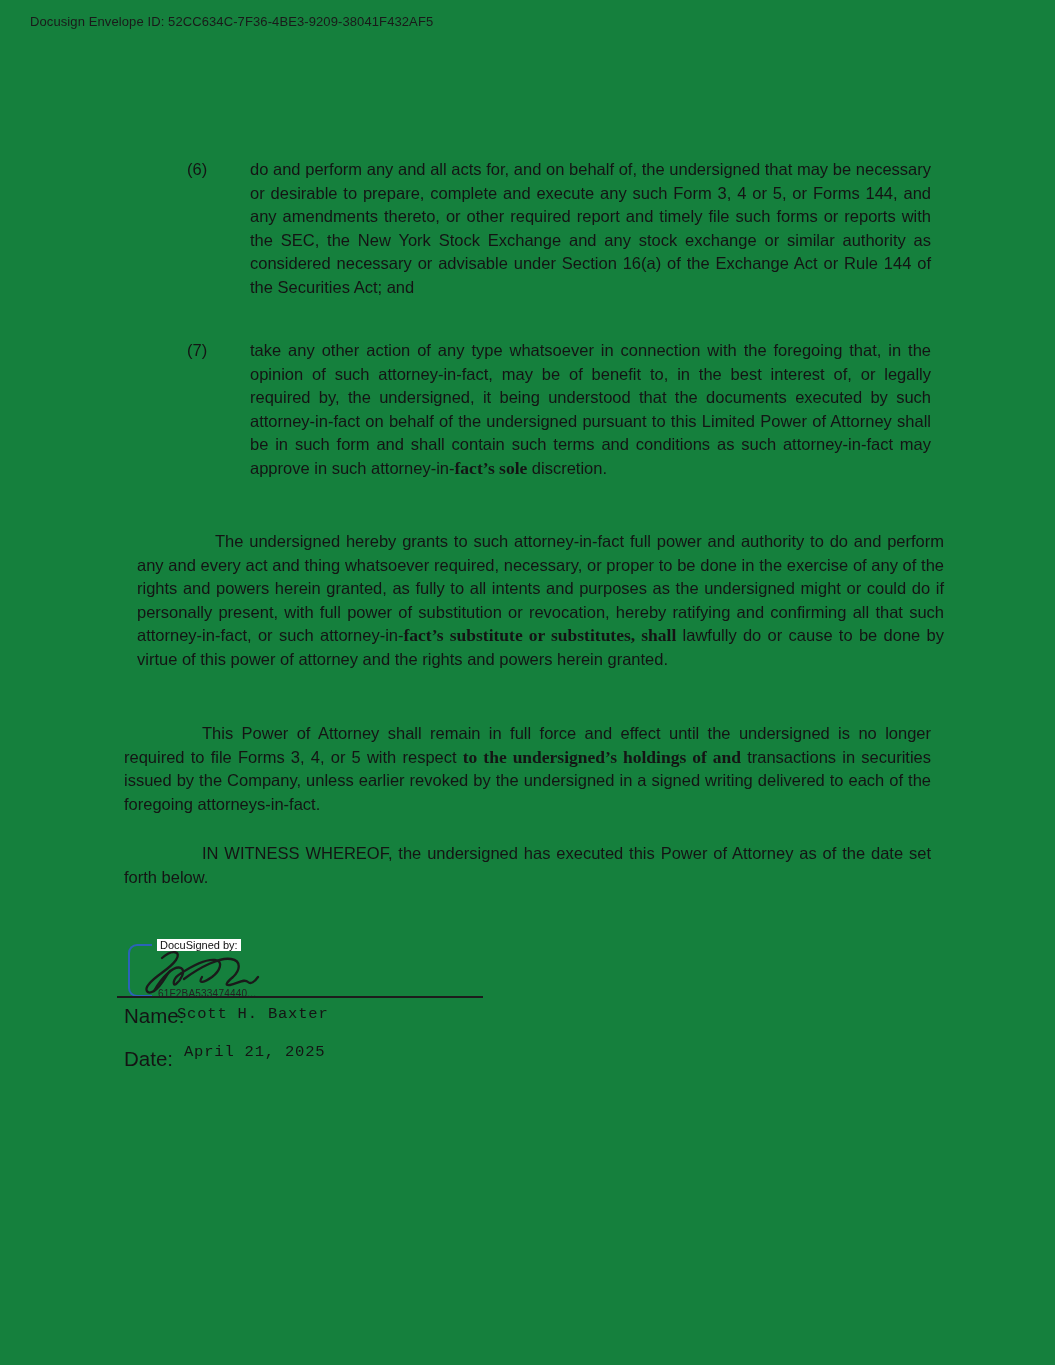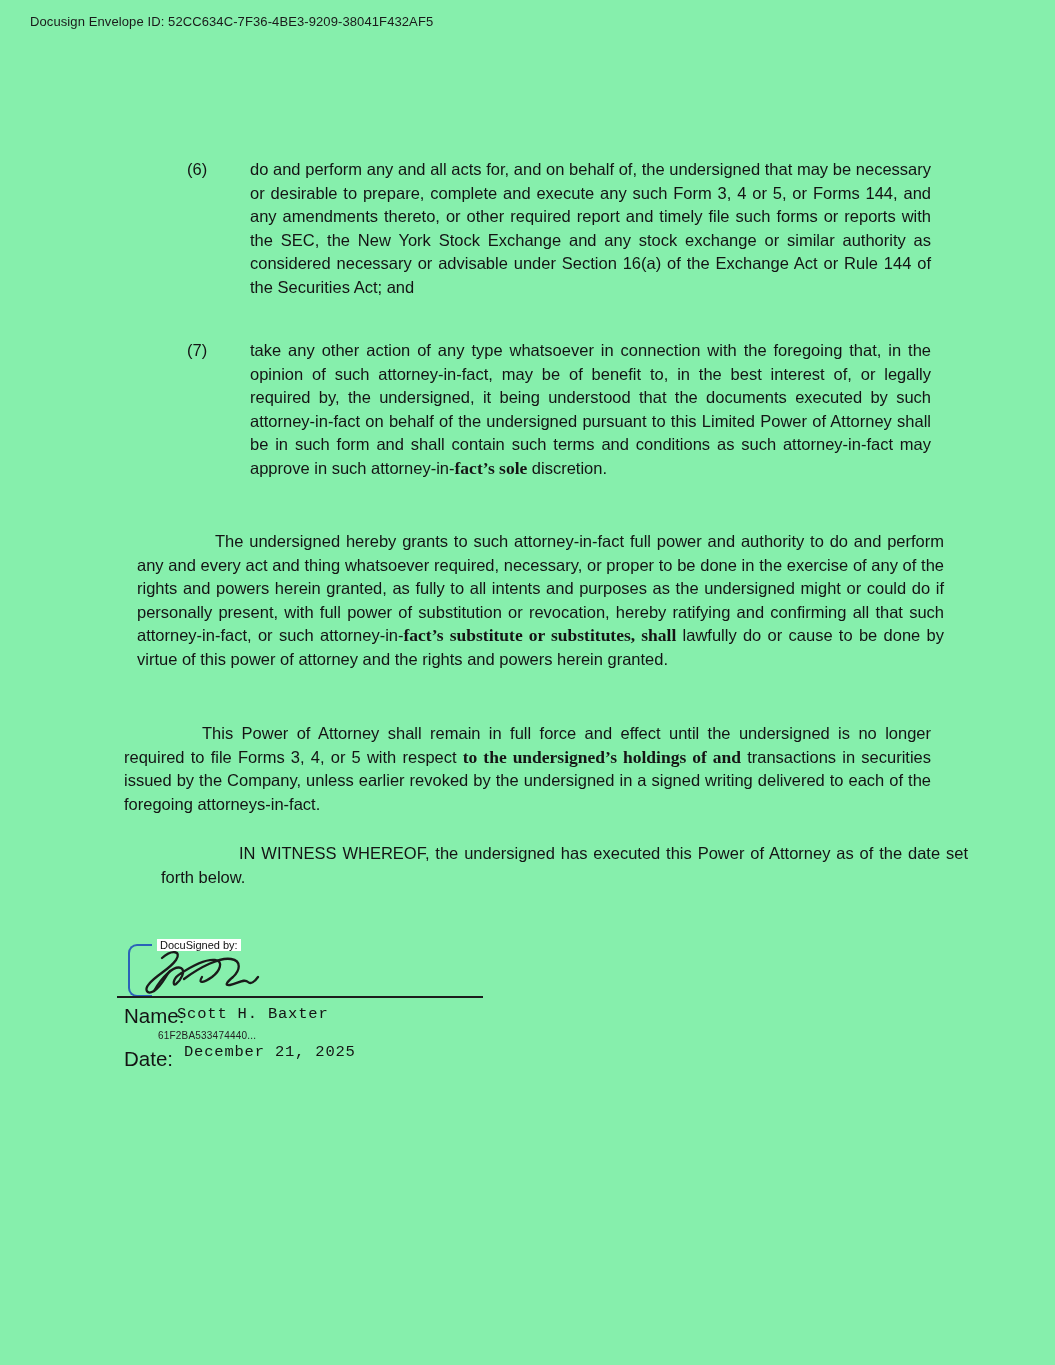--- a/index.html
+++ b/index.html
@@ -4,21 +4,21 @@
 <style>
   html, body {
     margin: 0;
     padding: 0;
     background: #ffffff;
   }
   .page {
     position: relative;
     width: 1055px;
     height: 1365px;
-    background: #86efac;
+    background: #15803d;
     font-family: "Liberation Sans", sans-serif;
     color: #111111;
     overflow: hidden;
   }
   .envelope-header {
     position: absolute;
     left: 30px;
     top: 14px;
     font-size: 13px;
     color: #1a1a1a;
@@ -85,21 +85,20 @@
     top: 9px;
   }
   .stamp-id {
     position: absolute;
     left: 34px;
     top: 50px;
     font-size: 10px;
     color: #222222;
     letter-spacing: 0.2px;
     white-space: nowrap;
-    margin-top: 42px;
   }
   .sig-line {
     position: absolute;
     left: -7px;
     top: 58px;
     width: 366px;
     height: 2px;
     background: #1c1c1c;
   }
   .name-label, .date-label {
@@ -139,21 +138,21 @@
   </div>
 
   <div class="block body-para" style="top:530px;margin-left:13px;">
     <span>The undersigned hereby grants to such attorney-in-fact full power and authority to do and perform any and every act and thing whatsoever required, necessary, or proper to be done in the exercise of any of the rights and powers herein granted, as fully to all intents and purposes as the undersigned might or could do if personally present, with full power of substitution or revocation, hereby ratifying and confirming all that such attorney-in-fact, or such attorney-in-</span><span class="serif-seg">fact’s substitute or substitutes, shall</span><span> lawfully do or cause to be done by virtue of this power of attorney and the rights and powers herein granted.</span>
   </div>
 
   <div class="block body-para" style="top:722px;">
     <span>This Power of Attorney shall remain in full force and effect until the undersigned is no longer required to file Forms 3, 4, or 5 with respect </span><span class="serif-seg">to the undersigned’s holdings of and</span><span> transactions in securities issued by the Company, unless earlier revoked by the undersigned in a signed writing delivered to each of the foregoing attorneys-in-fact.</span>
   </div>
 
-  <div class="block body-para" style="top:842px;margin-left:37px;">
+  <div class="block body-para" style="top:842px;">
     <span>IN WITNESS WHEREOF, the undersigned has executed this Power of Attorney as of the date set forth below.</span>
   </div>
 
   <div class="sig-block">
 
     <div class="stamp-bracket"></div>
 
     <div class="stamp-label">DocuSigned by:</div>
 
     <svg class="sig-svg" width="132" height="50" viewBox="0 0 132 50">
@@ -165,16 +164,16 @@
     </svg>
 
     <div class="stamp-id">61F2BA533474440...</div>
 
     <div class="sig-line"></div>
 
     <div class="name-label">Name:</div>
     <div class="mono-value name-value">Scott H. Baxter</div>
 
     <div class="date-label">Date:</div>
-    <div class="mono-value date-value">December 21, 2025</div>
+    <div class="mono-value date-value">April 21, 2025</div>
   </div>
 
 </div>
 
 </body></html>

